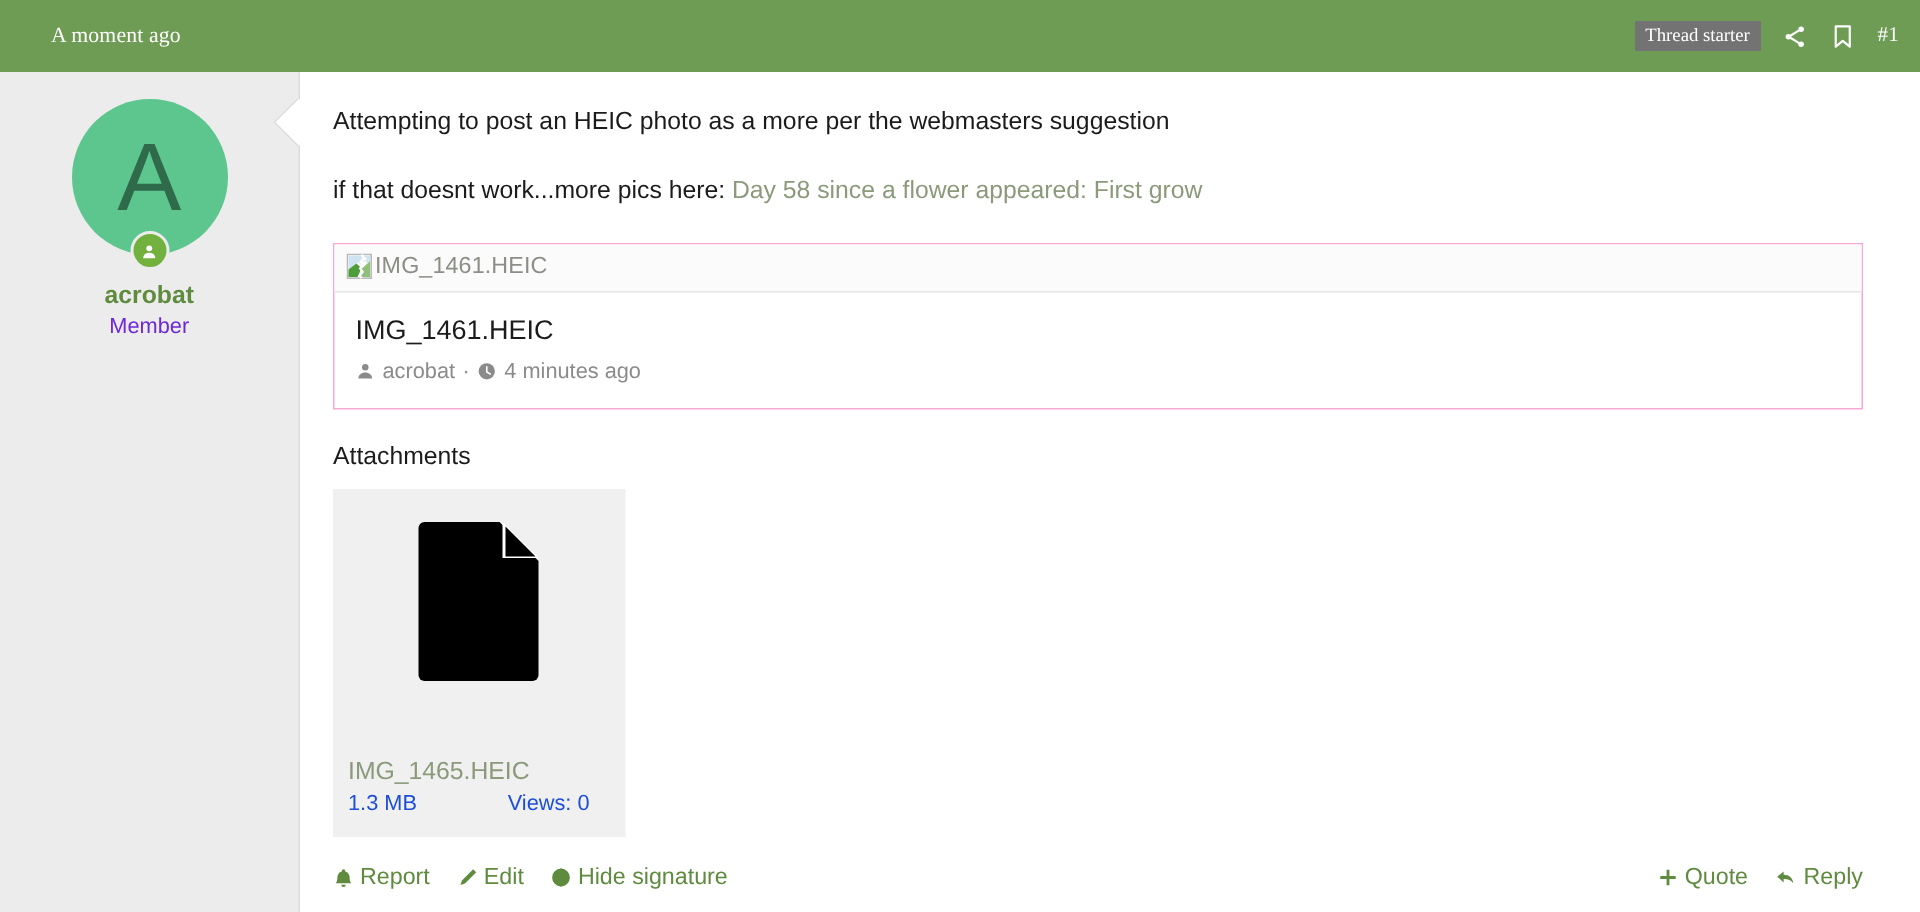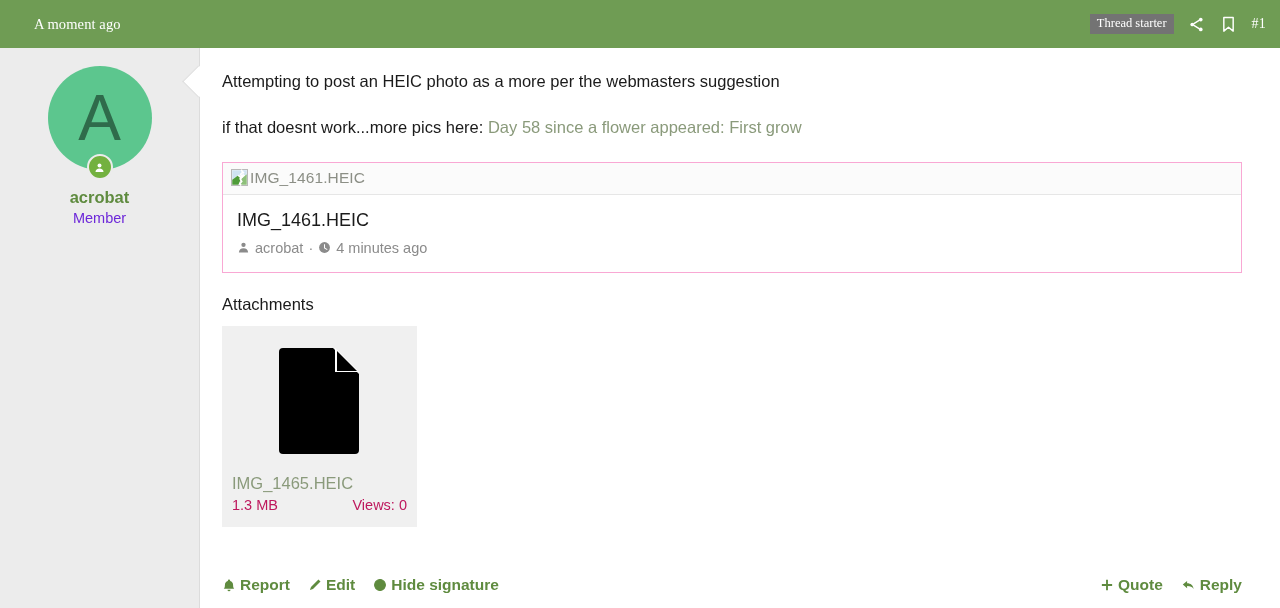--- a/index.html
+++ b/index.html
@@ -218,50 +218,50 @@
     padding: 0;
     box-sizing: border-box;
   }
   .att-thumb {
     height: 148px;
     display: flex;
     align-items: center;
     justify-content: center;
   }
   .att-info {
-    padding: 0 10px 14px 10px;
+    padding: 0 24px 14px 10px;
+    margin-top: 31px;
   }
   .att-name {
     font-size: 16.5px;
     color: #8a9a7b;
     white-space: nowrap;
   }
   .att-stats {
     display: flex;
     justify-content: space-between;
     font-size: 14.5px;
-    color: #be185d;
+    color: #1d4ed8;
     margin-top: 4px;
   }
 
   
   .post-footer {
     position: absolute;
     left: 22px;
     right: 38px;
     bottom: 14px;
     display: flex;
     align-items: center;
     justify-content: space-between;
   }
   .action-group {
     display: flex;
     align-items: flex-start;
     gap: 18px;
-    font-weight: bold;
   }
   .action {
     display: inline-flex;
     align-items: center;
     gap: 4px;
     color: #5f8b3f;
     font-size: 15.5px;
     text-decoration: none;
     cursor: pointer;
   }

